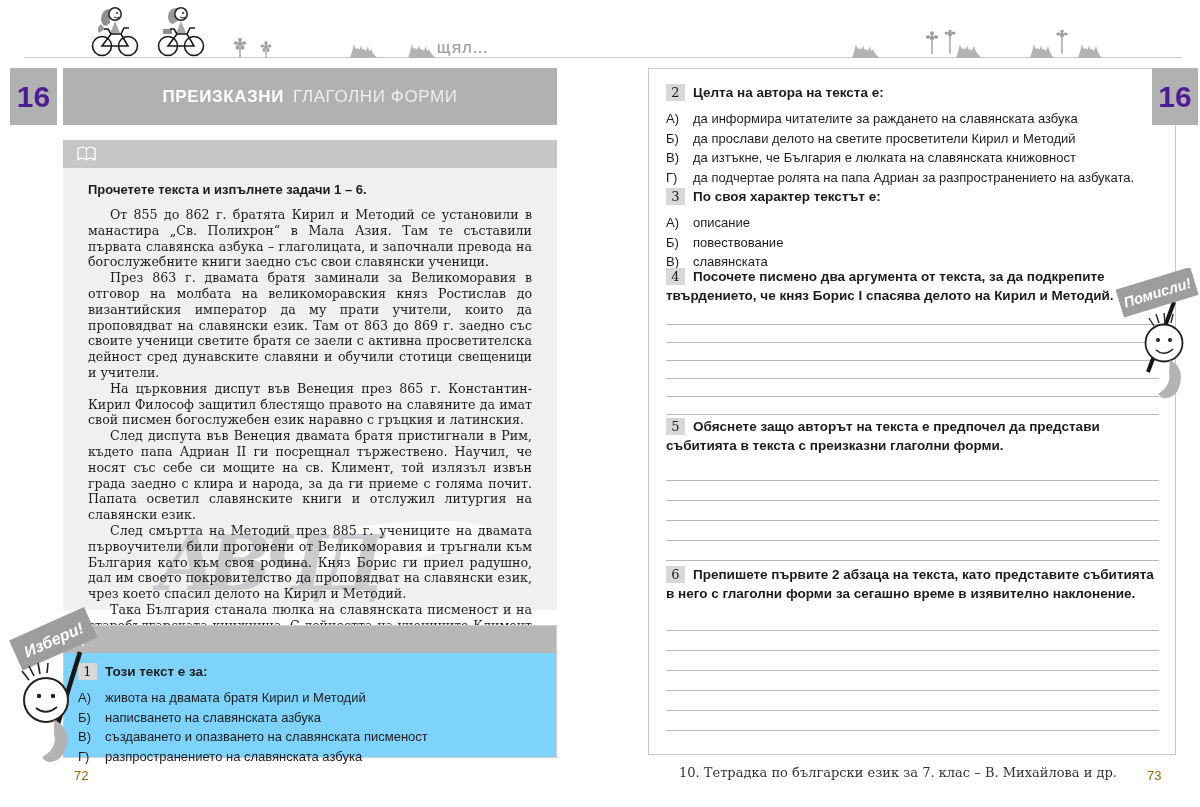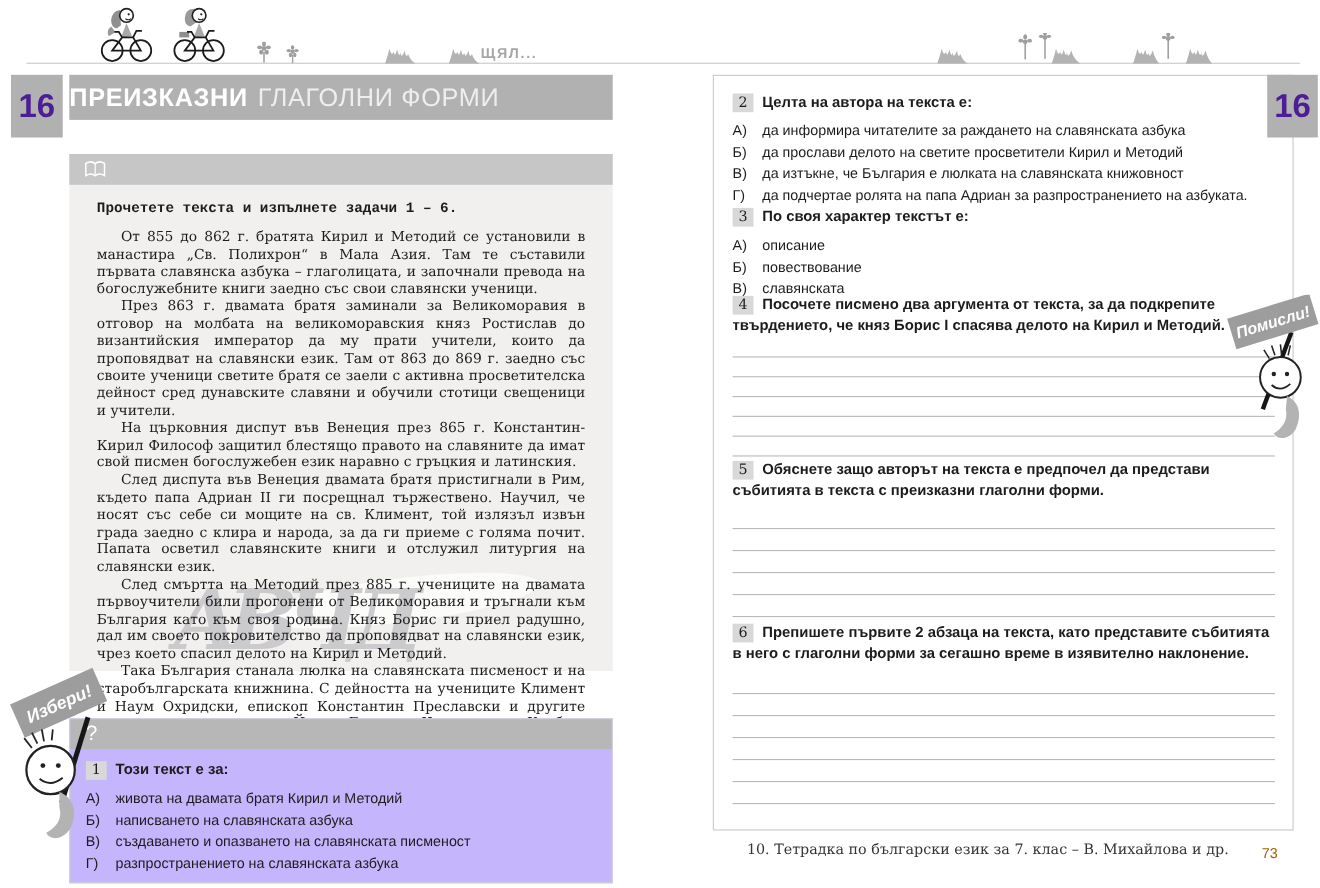--- a/index.html
+++ b/index.html
@@ -10,42 +10,42 @@
   .baseline{position:absolute;left:24px;right:18px;top:57px;height:1px;background:#c9c9c9;}
   .decor{position:absolute;}
   .grass-word{position:absolute;left:437px;top:41px;color:#a6a6a6;font-weight:bold;
               font-size:13px;letter-spacing:1.5px;}
 
   
   .lesson-badge{position:absolute;background:#b1b1b1;color:#4c1d95;font-weight:bold;font-size:30px;
                 display:flex;align-items:center;justify-content:center;}
   .lb-left{left:10px;top:68px;width:47px;height:57px;}
   .lb-right{left:1152px;top:68px;width:46px;height:57px;}
-  .title-bar{position:absolute;left:63px;top:68px;width:494px;height:41px;background:#b1b1b1;
-             display:flex;align-items:center;gap:9px;
-             font-size:23px;letter-spacing:.6px;color:#fff;}
+  .title-bar{position:absolute;left:63px;top:68px;width:494px;height:57px;background:#b1b1b1;
+             display:flex;align-items:center;justify-content:center;gap:9px;
+             font-size:17px;letter-spacing:.6px;color:#fff;}
   .t-bold{font-weight:700;}
   .t-light{font-weight:400;color:rgba(255,255,255,.78);}
 
   
   .reading-box{position:absolute;left:63px;top:140px;width:494px;height:470px;background:#f1f0ee;}
   .reading-header{position:absolute;top:0;left:0;right:0;height:28px;background:#c6c6c6;
                   display:flex;align-items:center;padding-left:13px;box-sizing:border-box;}
   .watermark{position:absolute;left:90px;top:370px;z-index:0;}
   .reading-body{position:absolute;top:28px;left:0;right:0;bottom:0;padding:10px 25px 0;
                 box-sizing:border-box;z-index:1;}
-  .instruction{margin:4px 0 10px;font-weight:bold;font-size:13px;font-family:Liberation Mono, monospace;}
+  .instruction{margin:4px 0 10px;font-weight:bold;font-size:13px;}
   .para{margin:0;font-family:"DejaVu Serif",serif;font-size:12.6px;line-height:15.8px;
         text-align:justify;text-indent:22px;}
   .source{margin:8px 0 0;font-family:"DejaVu Serif",serif;font-style:italic;font-size:12.8px;
           text-align:right;}
 
   
-  .task-box{position:absolute;left:63px;top:625px;width:494px;height:150px;background:#c4b5fd;
-            border:1px solid #cfcfcf;box-sizing:border-box;z-index:2;margin-top:28px;}
+  .task-box{position:absolute;left:63px;top:625px;width:494px;height:133px;background:#7dd3fc;
+            border:1px solid #cfcfcf;box-sizing:border-box;z-index:2;}
   .task-box-header{height:27px;background:#b7b7b7;display:flex;align-items:center;
                    padding-left:14px;color:#fff;font-size:19px;}
   .task-box-body{padding:9px 14px 0;}
   .task-head{font-size:13.5px;font-weight:bold;line-height:1.42;}
   .badge{display:inline-block;min-width:19px;height:17px;line-height:17px;background:#d8d8d8;
          font-family:"DejaVu Serif",serif;font-weight:normal;font-size:13px;text-align:center;
          margin-right:8px;}
   .opts{margin-top:9px;}
   .opt{display:flex;margin-top:4px;font-size:13px;line-height:15.6px;}
   .opt-letter{flex:none;width:27px;}

